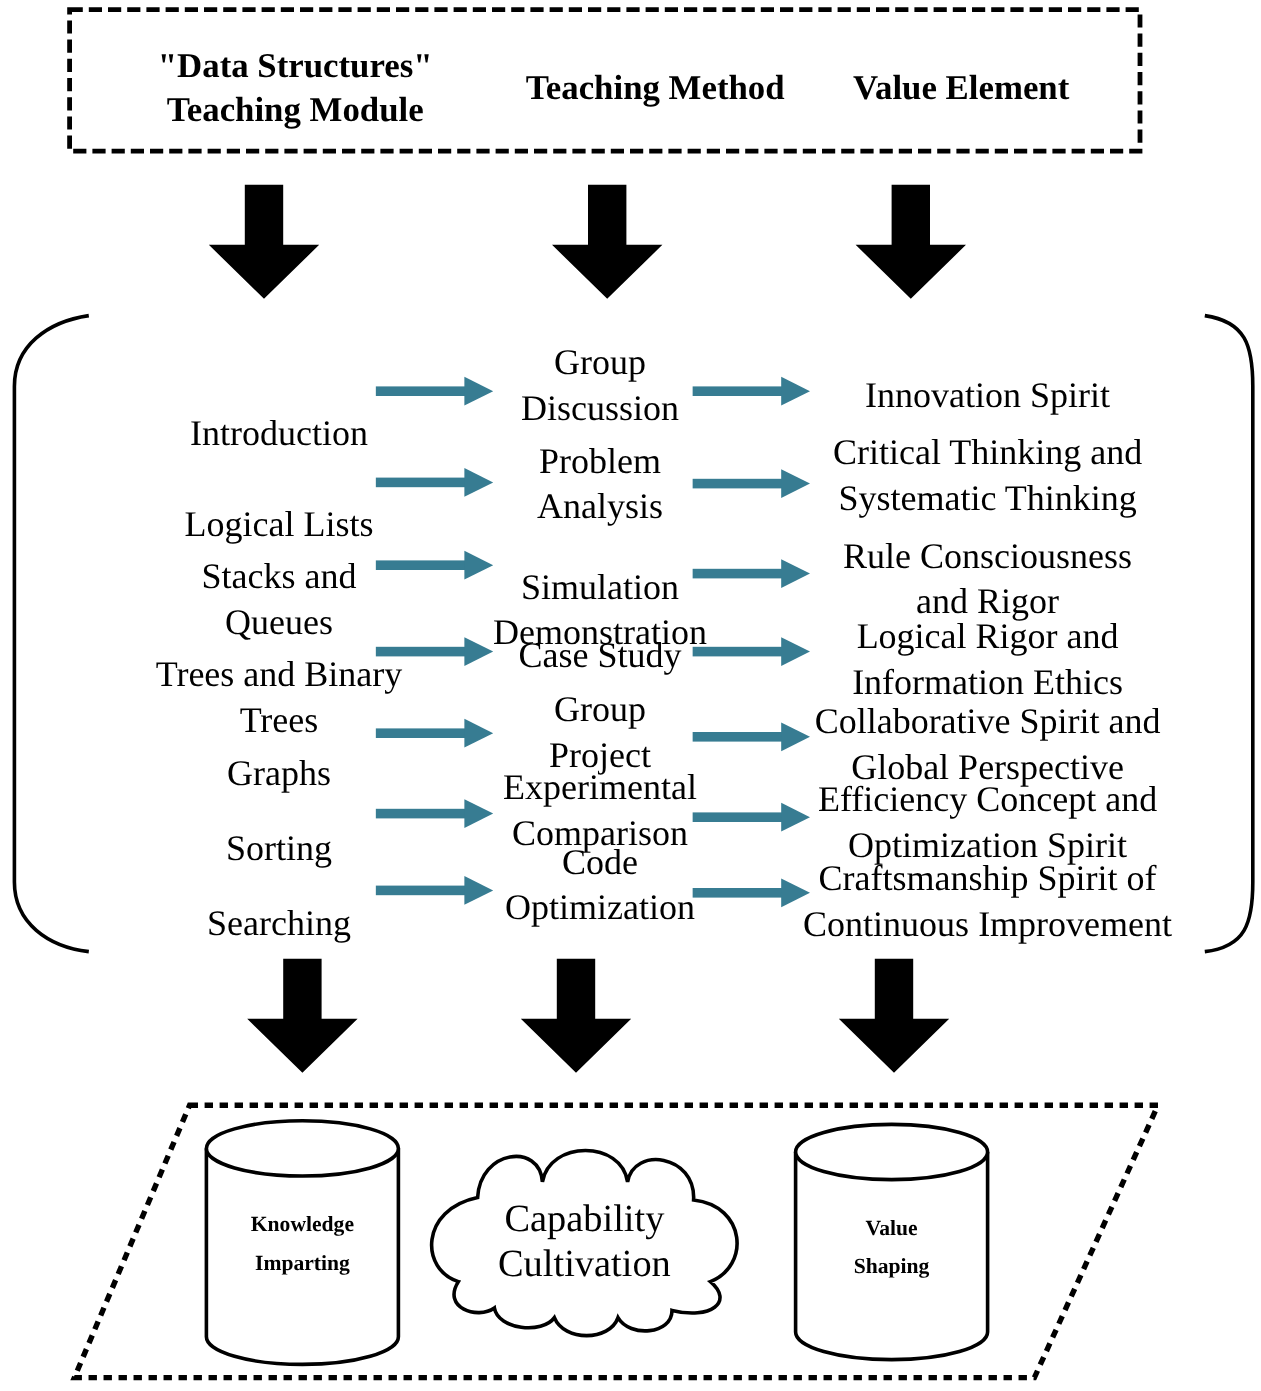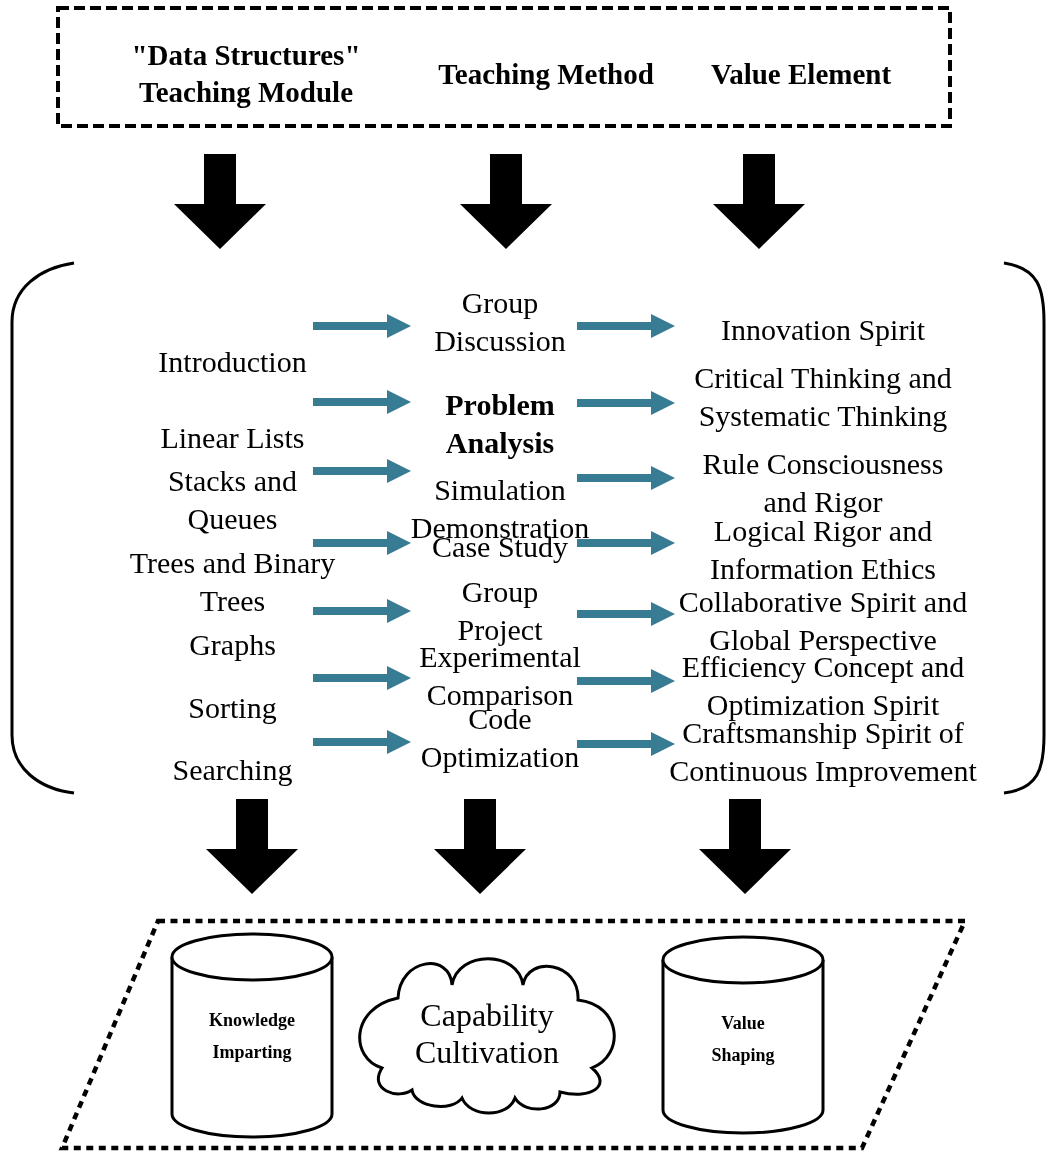--- a/index.html
+++ b/index.html
@@ -88,32 +88,32 @@
       <use href="#block-arrow-shape"></use>
     </svg>
   <svg class="ba" style="left:458px; top:152px;" viewBox="0 0 96 100">
       <use href="#block-arrow-shape"></use>
     </svg>
   <svg class="ba" style="left:711px; top:152px;" viewBox="0 0 96 100">
       <use href="#block-arrow-shape"></use>
     </svg>
 
   <div class="txt mtx col-l" style="top:328px;">Introduction</div>
-  <div class="txt mtx col-l" style="top:404px;">Linear Lists</div>
+  <div class="txt mtx col-l" style="top:404px;">Logical Lists</div>
   <div class="txt mtx col-l" style="top:466px;text-align:center;">Stacks and
 Queues</div>
   <div class="txt mtx col-l" style="top:548px;">Trees and Binary
 Trees</div>
   <div class="txt mtx col-l" style="top:611px;">Graphs</div>
   <div class="txt mtx col-l" style="top:674px;">Sorting</div>
   <div class="txt mtx col-l" style="top:736px;">Searching</div>
 
   <div class="txt mtx col-m" style="top:322px;">Group
 Discussion</div>
-  <div class="txt mtx col-m" style="top:424px;font-weight:bold;">Problem
+  <div class="txt mtx col-m" style="top:404px;">Problem
 Analysis</div>
   <div class="txt mtx col-m" style="top:481px;margin-top:28px;">Simulation
 Demonstration</div>
   <div class="txt mtx col-m" style="top:547px;">Case Study</div>
   <div class="txt mtx col-m" style="top:611px;">Group
 Project</div>
   <div class="txt mtx col-m" style="top:676px;">Experimental
 Comparison</div>
   <div class="txt mtx col-r" style="top:330px;">Innovation Spirit</div>
 

